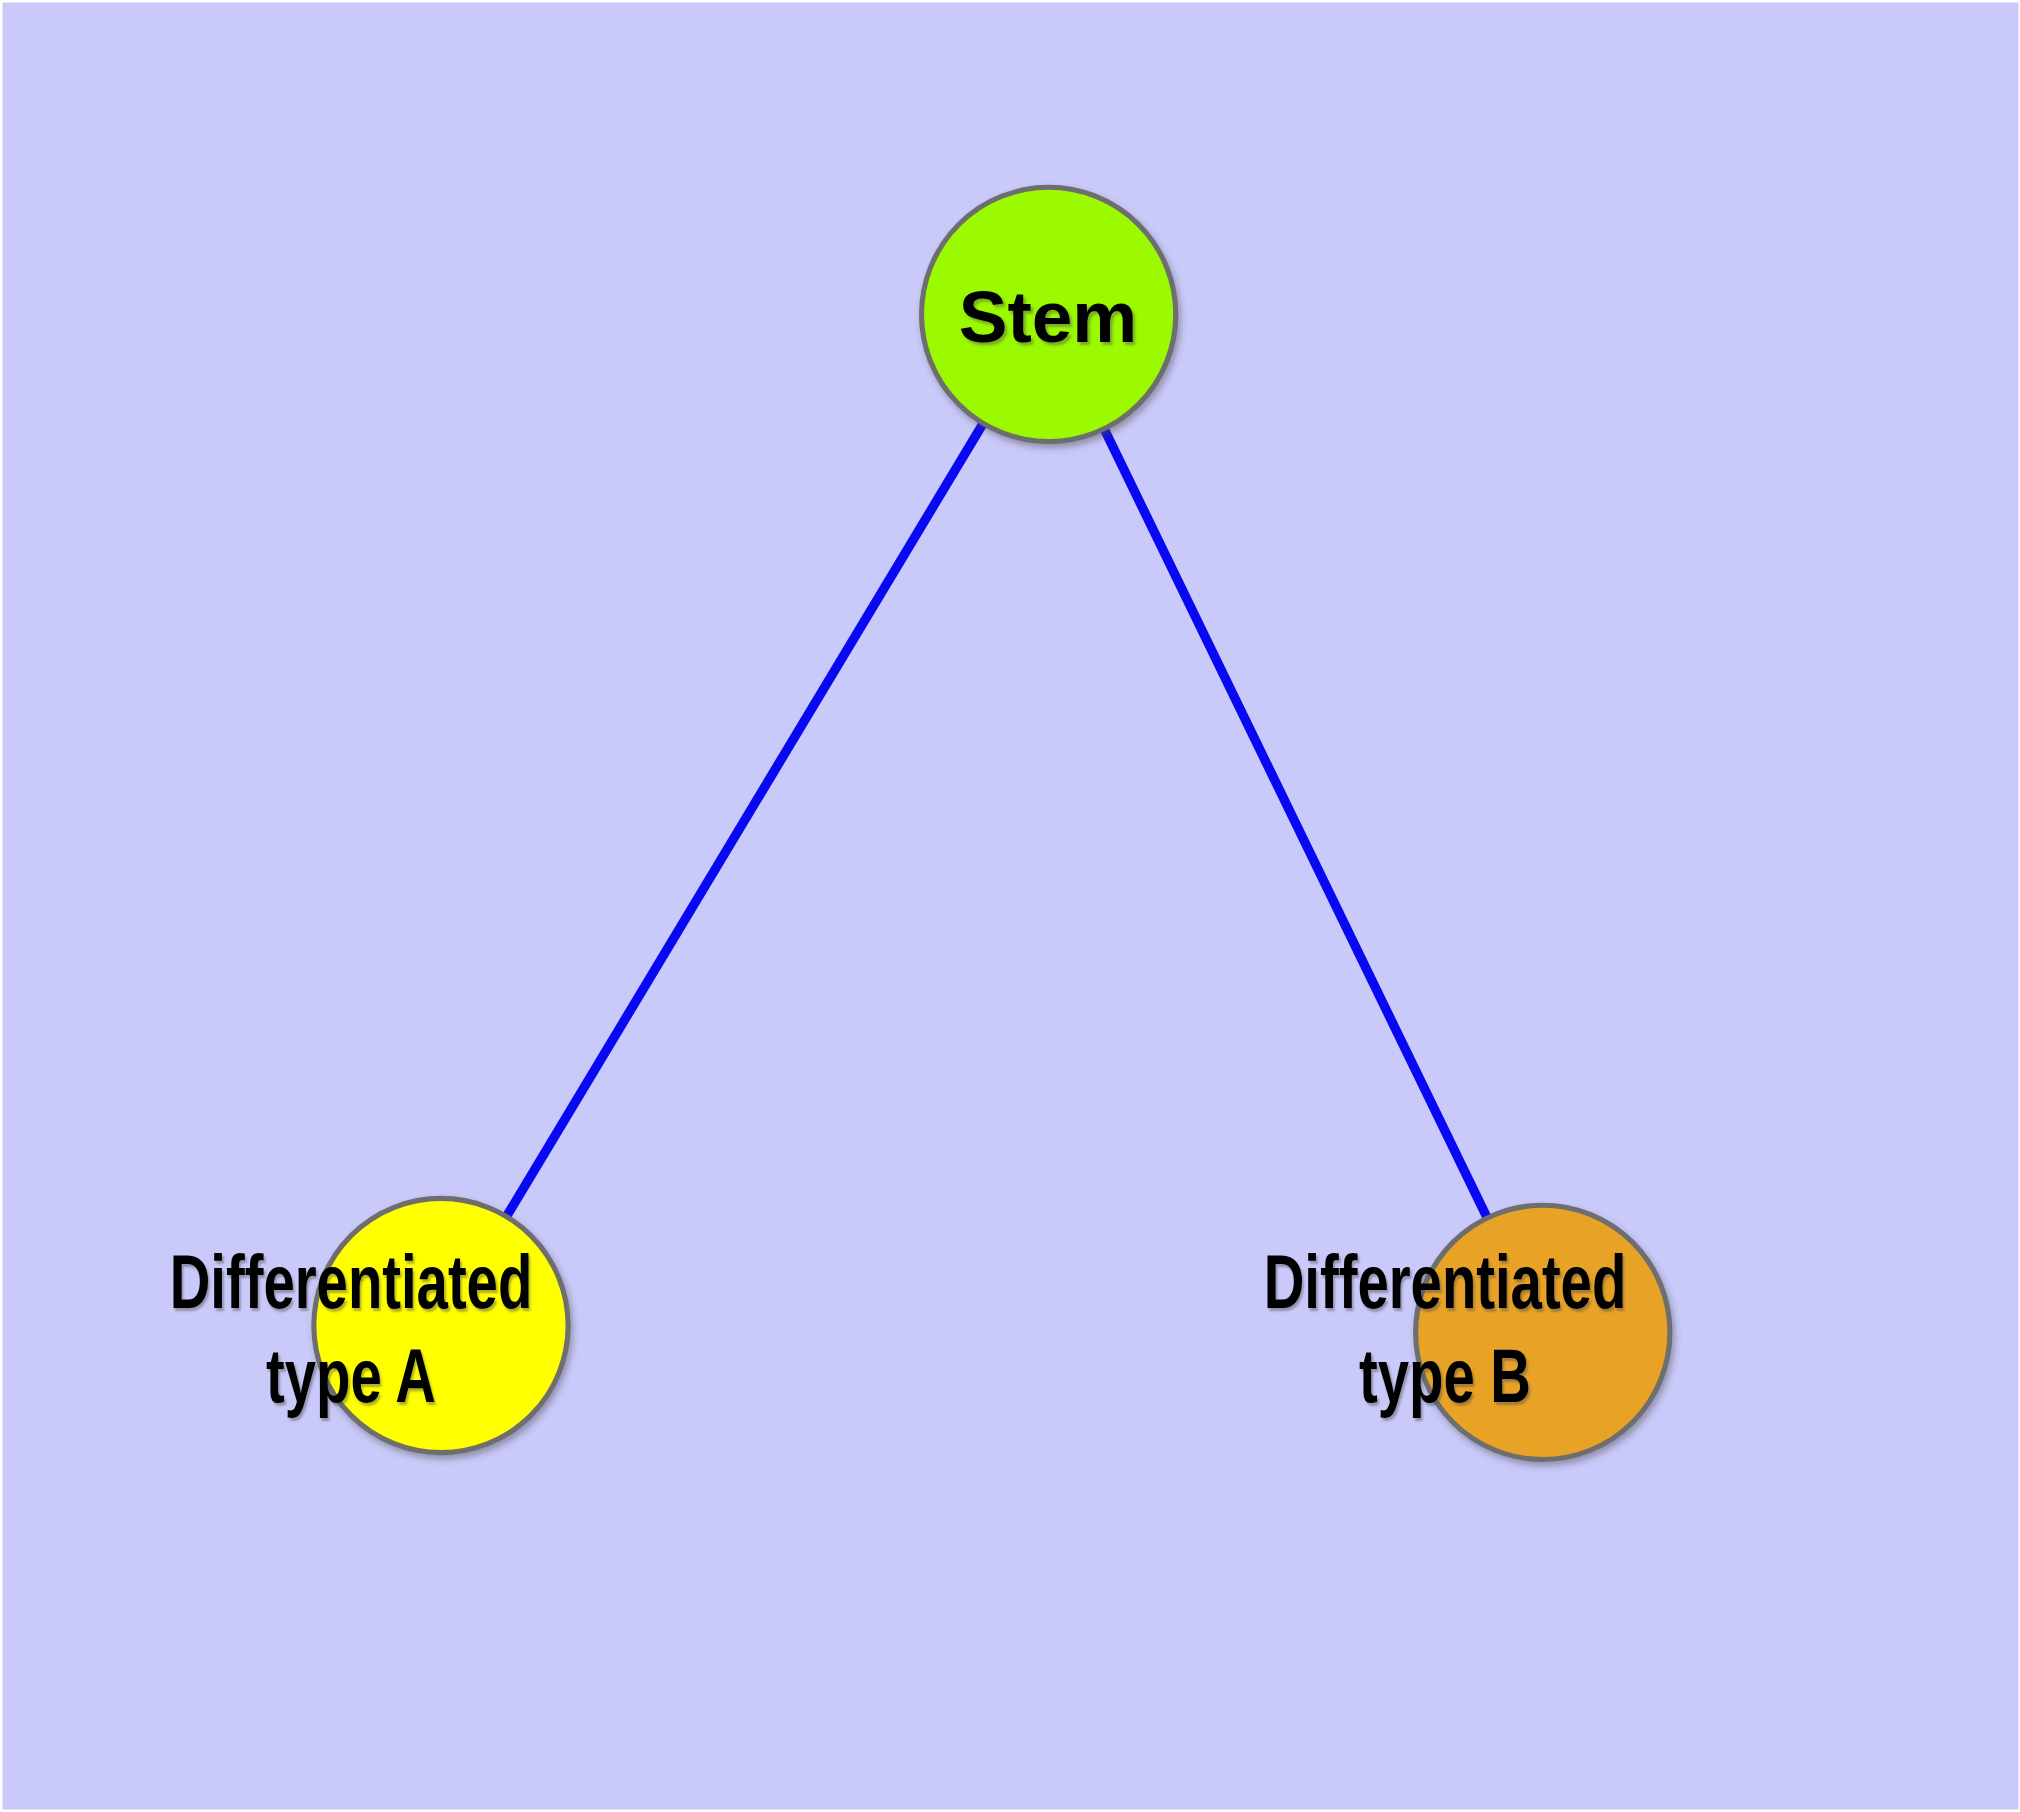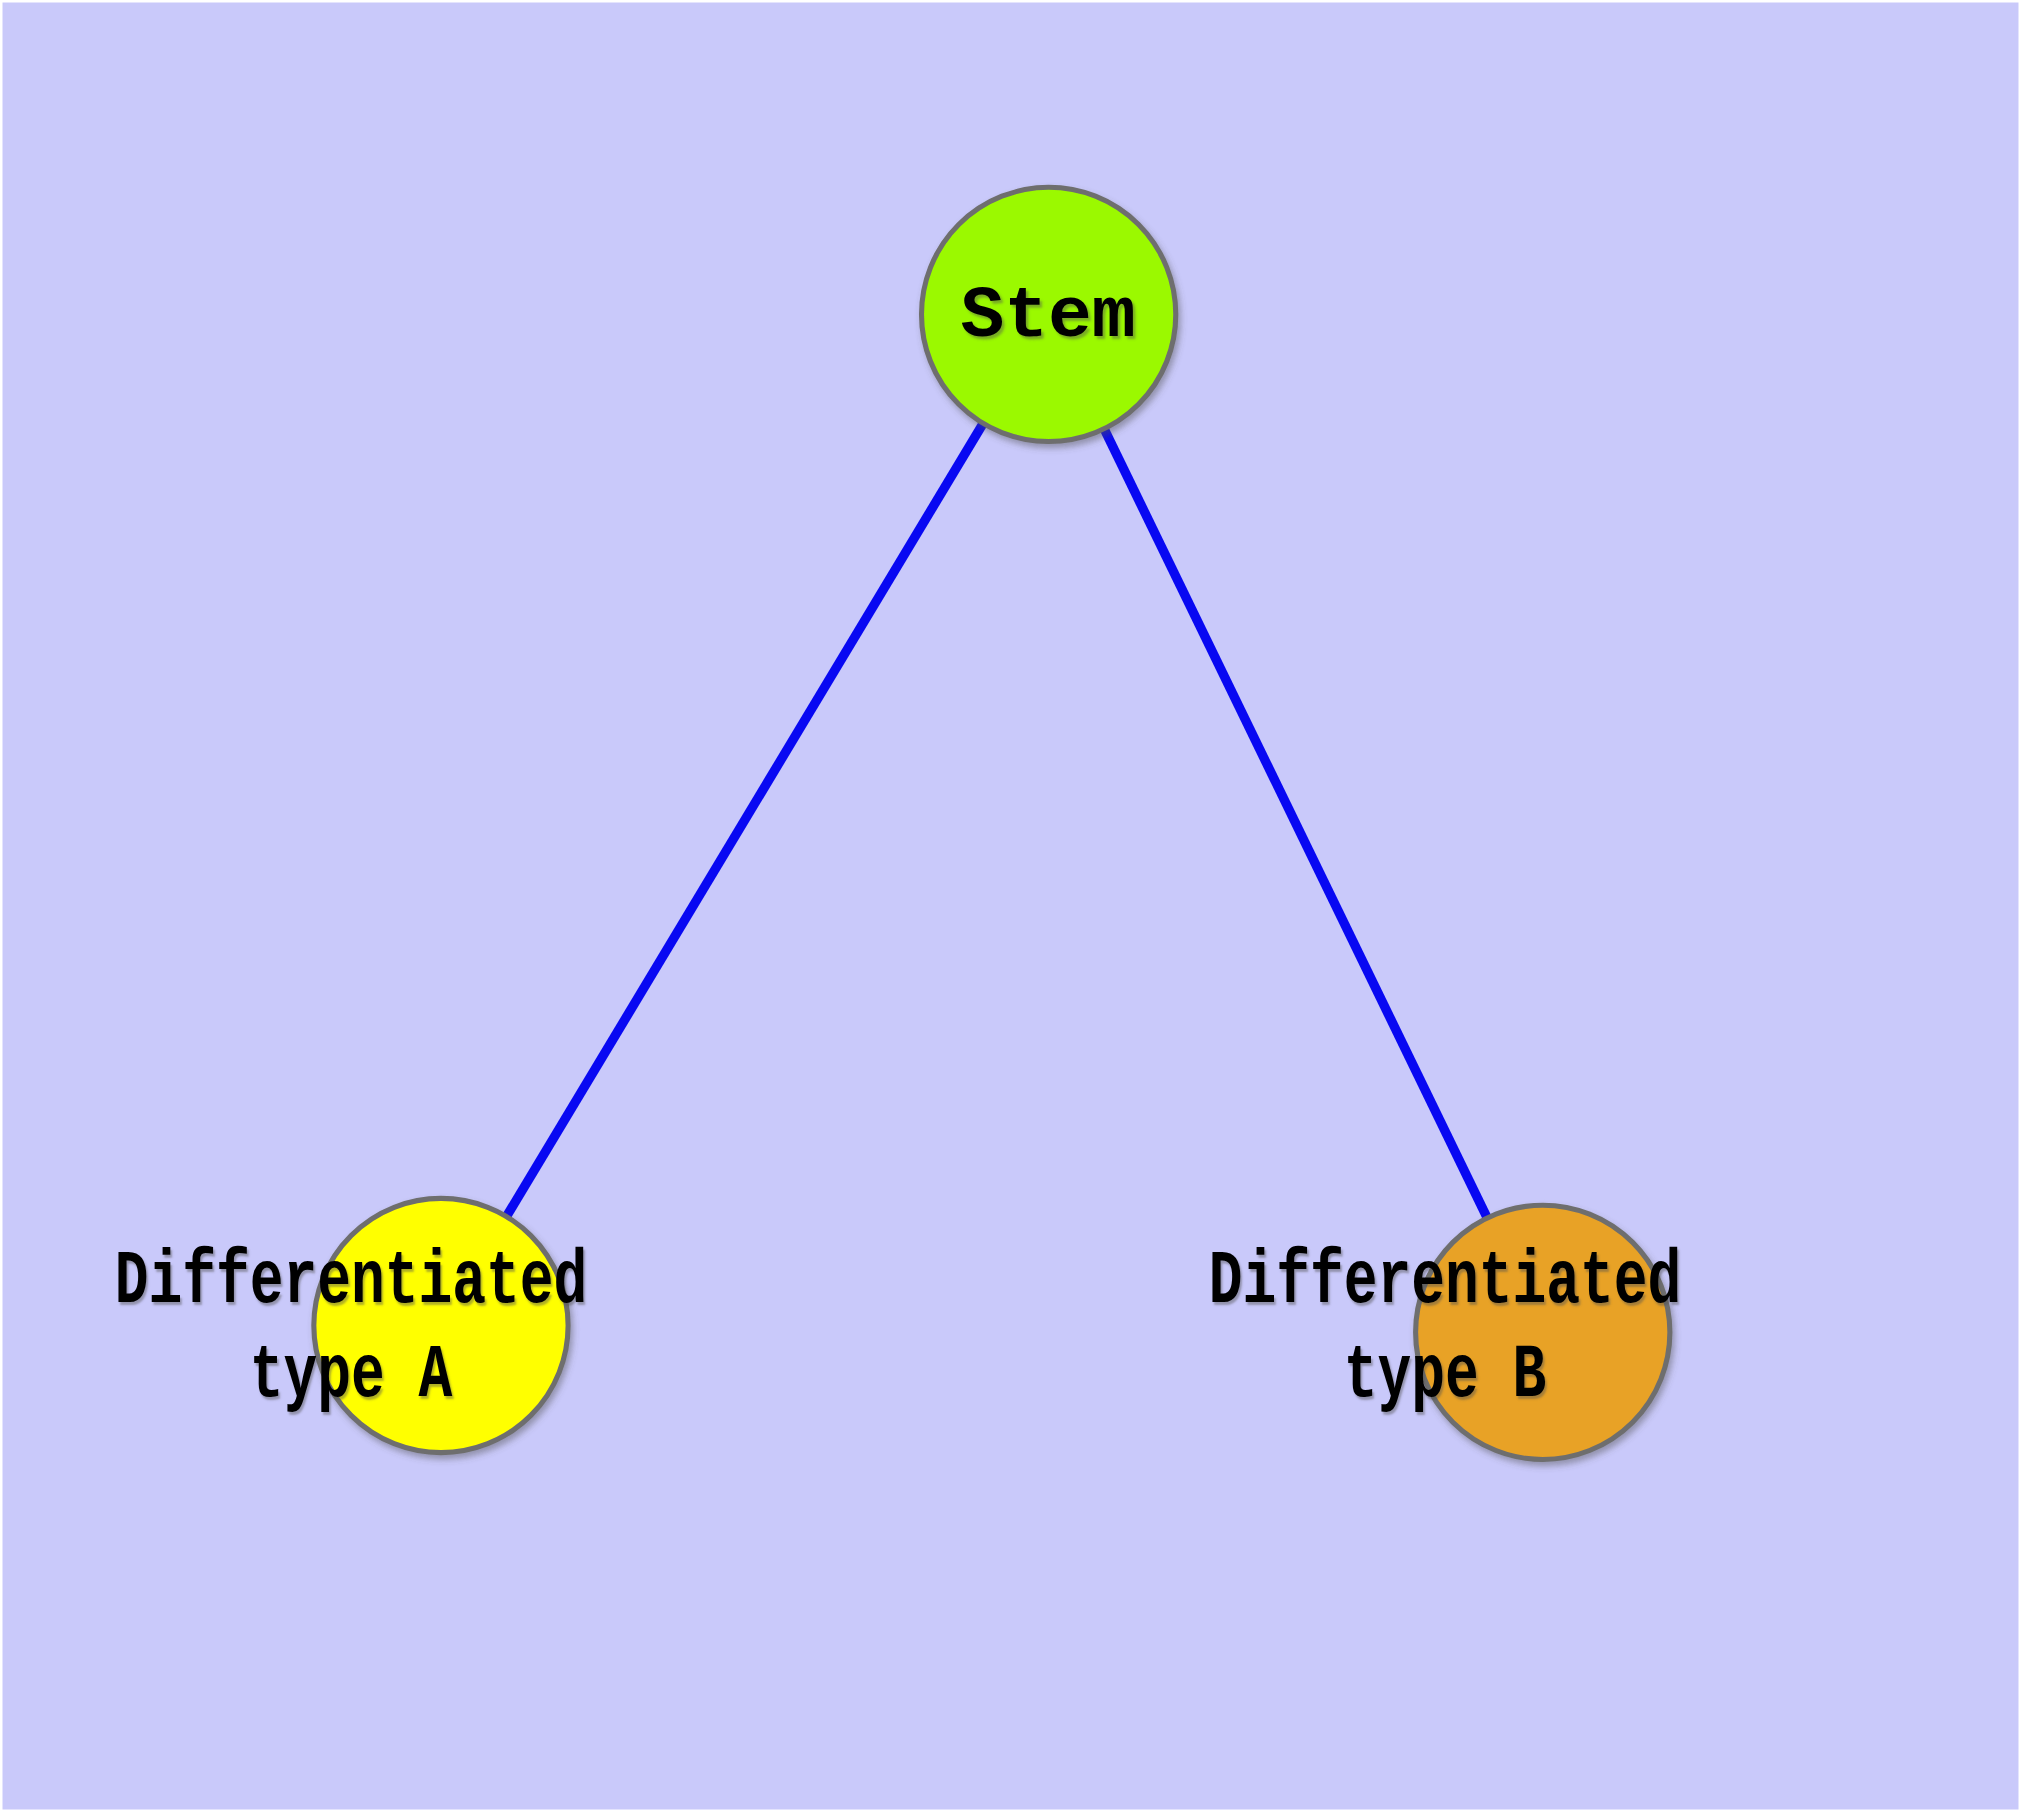--- a/index.html
+++ b/index.html
@@ -7,21 +7,21 @@
     padding: 0;
     background: #ffffff;
   }
   .canvas {
     position: relative;
     width: 2021px;
     height: 1812px;
     background: #C9C9FA;
     box-shadow: inset 0 0 0 2.5px #ffffff;
     overflow: hidden;
-    font-family: Liberation Mono, monospace;
+    font-family: Liberation Sans, sans-serif;
   }
   .graph-svg {
     position: absolute;
     inset: 0;
     width: 100%;
     height: 100%;
     display: block;
   }
   .edge {
     stroke-width: 11;

